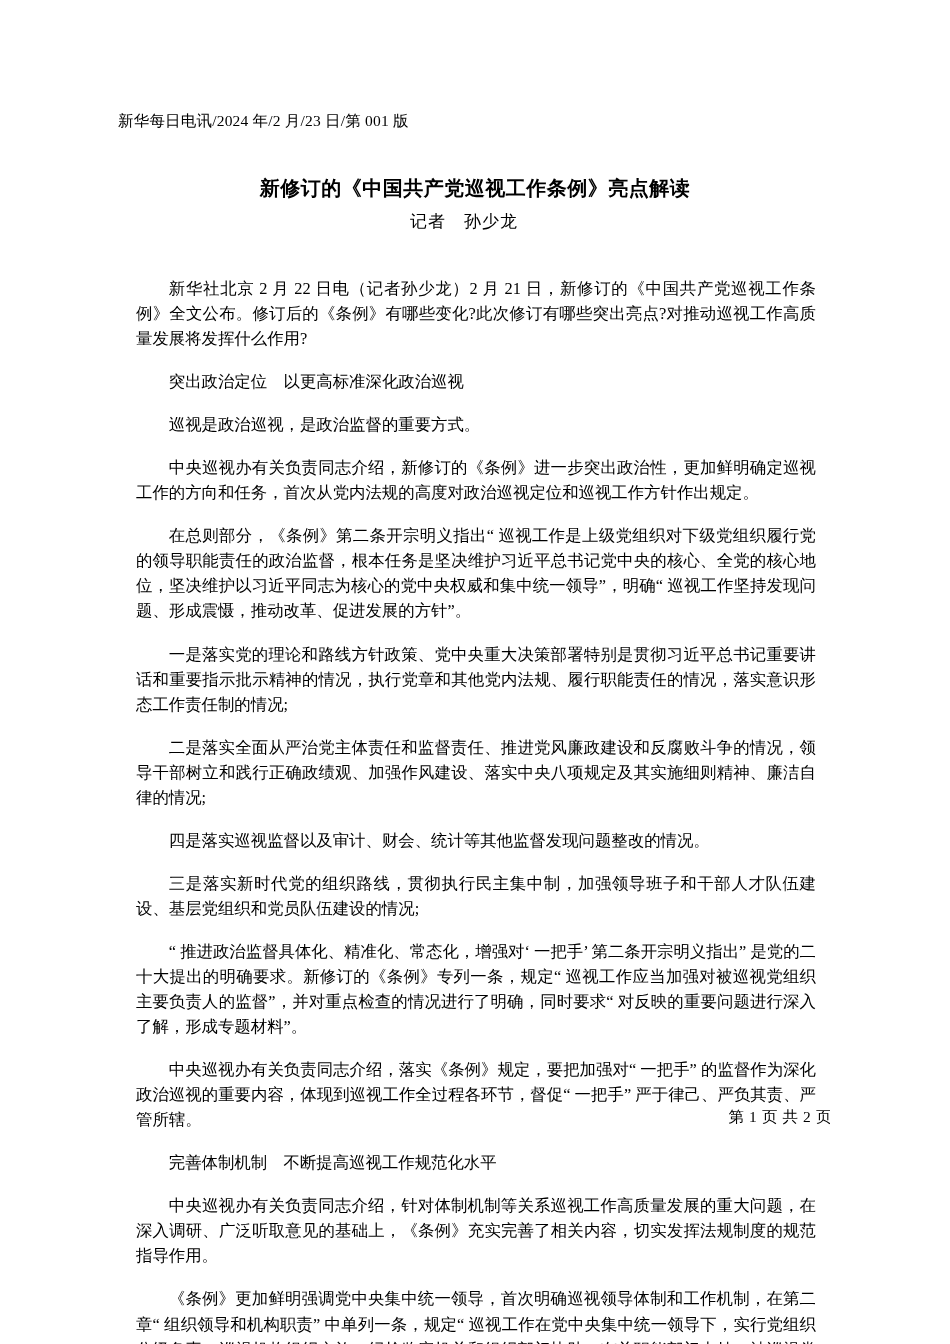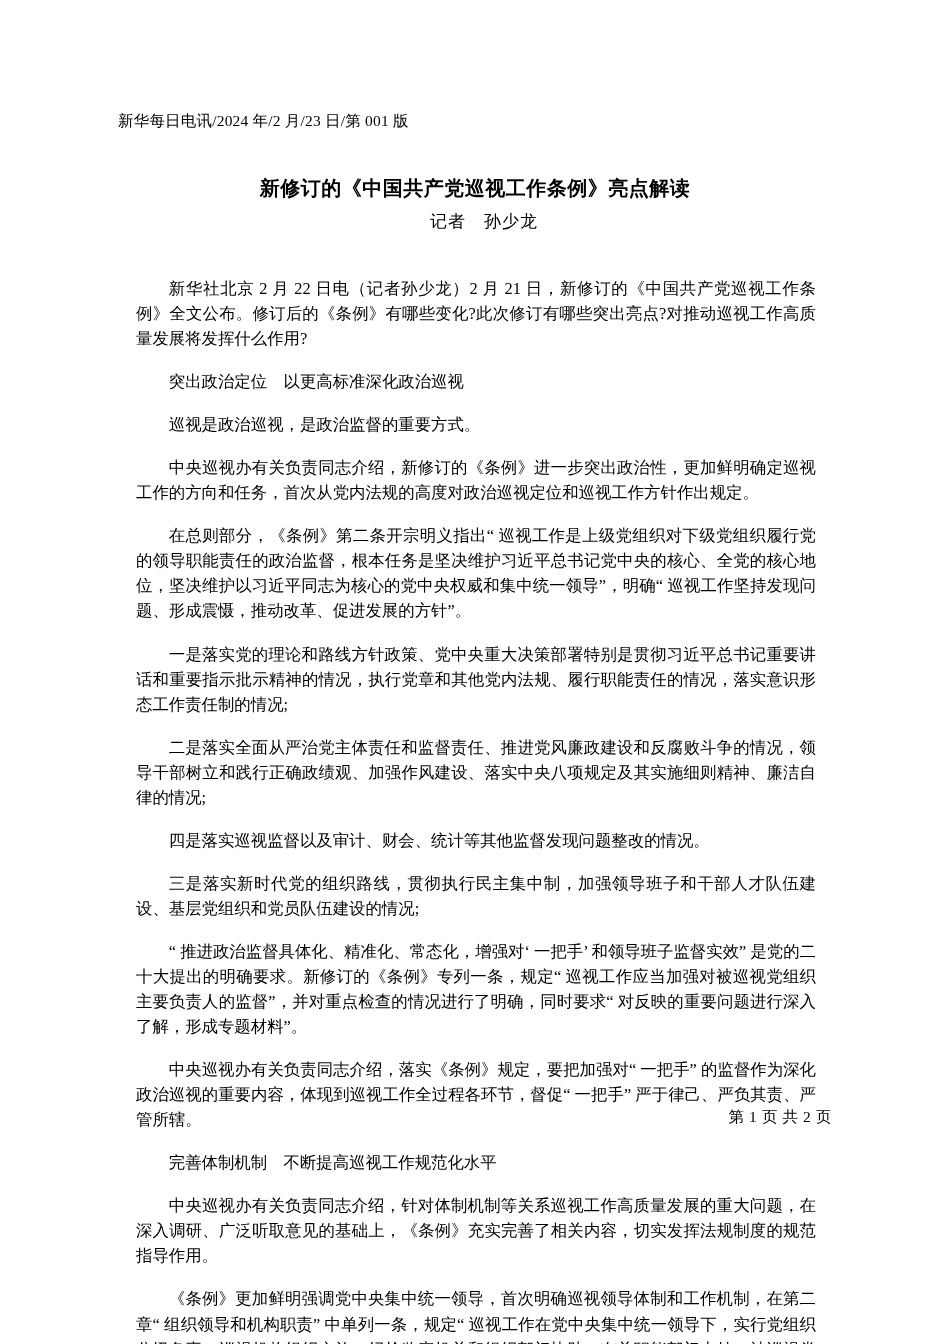--- a/index.html
+++ b/index.html
@@ -34,21 +34,21 @@
     top: 156px;
     width: 714px;
     text-align: center;
     font-size: 20px;
     font-weight: bold;
     line-height: 38px;
     letter-spacing: 0.5px;
   }
   .byline {
     position: absolute;
-    left: 127px;
+    left: 107px;
     top: 209px;
     width: 714px;
     text-align: center;
     font-size: 17px;
     line-height: 26px;
     letter-spacing: 1px;
   }
   .body-text {
     position: absolute;
     left: 118px;
@@ -92,21 +92,21 @@
   <div class="body-text">
       <p>新华社北京 2 月 22 日电（记者孙少龙）2 月 21 日，新修订的《中国共产党巡视工作条例》全文公布。修订后的《条例》有哪些变化?此次修订有哪些突出亮点?对推动巡视工作高质量发展将发挥什么作用?</p>
       <p>突出政治定位　以更高标准深化政治巡视</p>
       <p>巡视是政治巡视，是政治监督的重要方式。</p>
       <p>中央巡视办有关负责同志介绍，新修订的《条例》进一步突出政治性，更加鲜明确定巡视工作的方向和任务，首次从党内法规的高度对政治巡视定位和巡视工作方针作出规定。</p>
       <p>在总则部分，《条例》第二条开宗明义指出“ 巡视工作是上级党组织对下级党组织履行党的领导职能责任的政治监督，根本任务是坚决维护习近平总书记党中央的核心、全党的核心地位，坚决维护以习近平同志为核心的党中央权威和集中统一领导”，明确“ 巡视工作坚持发现问题、形成震慑，推动改革、促进发展的方针”。</p>
       <p>一是落实党的理论和路线方针政策、党中央重大决策部署特别是贯彻习近平总书记重要讲话和重要指示批示精神的情况，执行党章和其他党内法规、履行职能责任的情况，落实意识形态工作责任制的情况;</p>
       <p>二是落实全面从严治党主体责任和监督责任、推进党风廉政建设和反腐败斗争的情况，领导干部树立和践行正确政绩观、加强作风建设、落实中央八项规定及其实施细则精神、廉洁自律的情况;</p>
       <p>四是落实巡视监督以及审计、财会、统计等其他监督发现问题整改的情况。</p>
       <p>三是落实新时代党的组织路线，贯彻执行民主集中制，加强领导班子和干部人才队伍建设、基层党组织和党员队伍建设的情况;</p>
-      <p>“ 推进政治监督具体化、精准化、常态化，增强对‘ 一把手’ 和领导班子监督实效” 是党的二十大提出的明确要求。新修订的《条例》专列一条，规定“ 巡视工作应当加强对被巡视党组织主要负责人的监督”，并对重点检查的情况进行了明确，同时要求“ 对反映的重要问题进行深入了解，形成专题材料”。</p>
+      <p>“ 推进政治监督具体化、精准化、常态化，增强对‘ 一把手’ 第二条开宗明义指出” 是党的二十大提出的明确要求。新修订的《条例》专列一条，规定“ 巡视工作应当加强对被巡视党组织主要负责人的监督”，并对重点检查的情况进行了明确，同时要求“ 对反映的重要问题进行深入了解，形成专题材料”。</p>
       <p>中央巡视办有关负责同志介绍，落实《条例》规定，要把加强对“ 一把手” 的监督作为深化政治巡视的重要内容，体现到巡视工作全过程各环节，督促“ 一把手” 严于律己、严负其责、严管所辖。</p>
       <p>完善体制机制　不断提高巡视工作规范化水平</p>
       <p>中央巡视办有关负责同志介绍，针对体制机制等关系巡视工作高质量发展的重大问题，在深入调研、广泛听取意见的基础上，《条例》充实完善了相关内容，切实发挥法规制度的规范指导作用。</p>
       <p>《条例》更加鲜明强调党中央集中统一领导，首次明确巡视领导体制和工作机制，在第二章“ 组织领导和机构职责” 中单列一条，规定“ 巡视工作在党中央集中统一领导下，实行党组织分级负责、巡视机构组织实施、纪检监察机关和组织部门协助、有关职能部门支持、被巡视党组织配合、人民群众参与的体制机制”。</p>
       <p class="last-line">在《条例》第六至十五条中，还分别规定了巡视工作主体责任，巡视工作领导小组、巡视工</p>
     </div>
 
   <div class="footer">第 1 页  共 2 页</div>
 
 </div>

